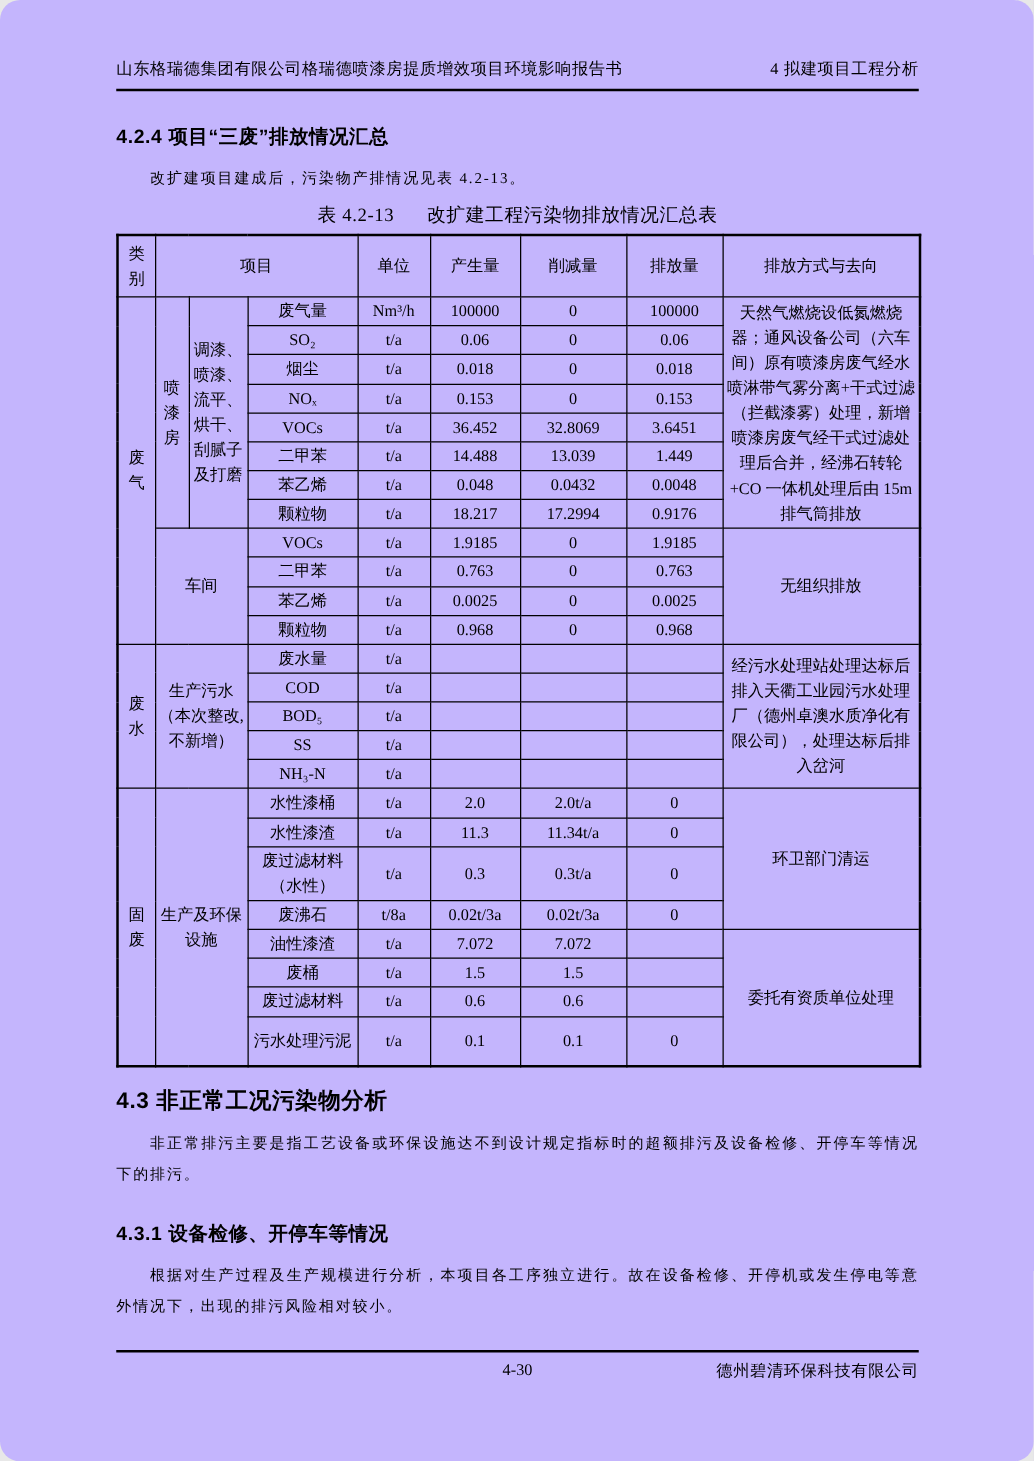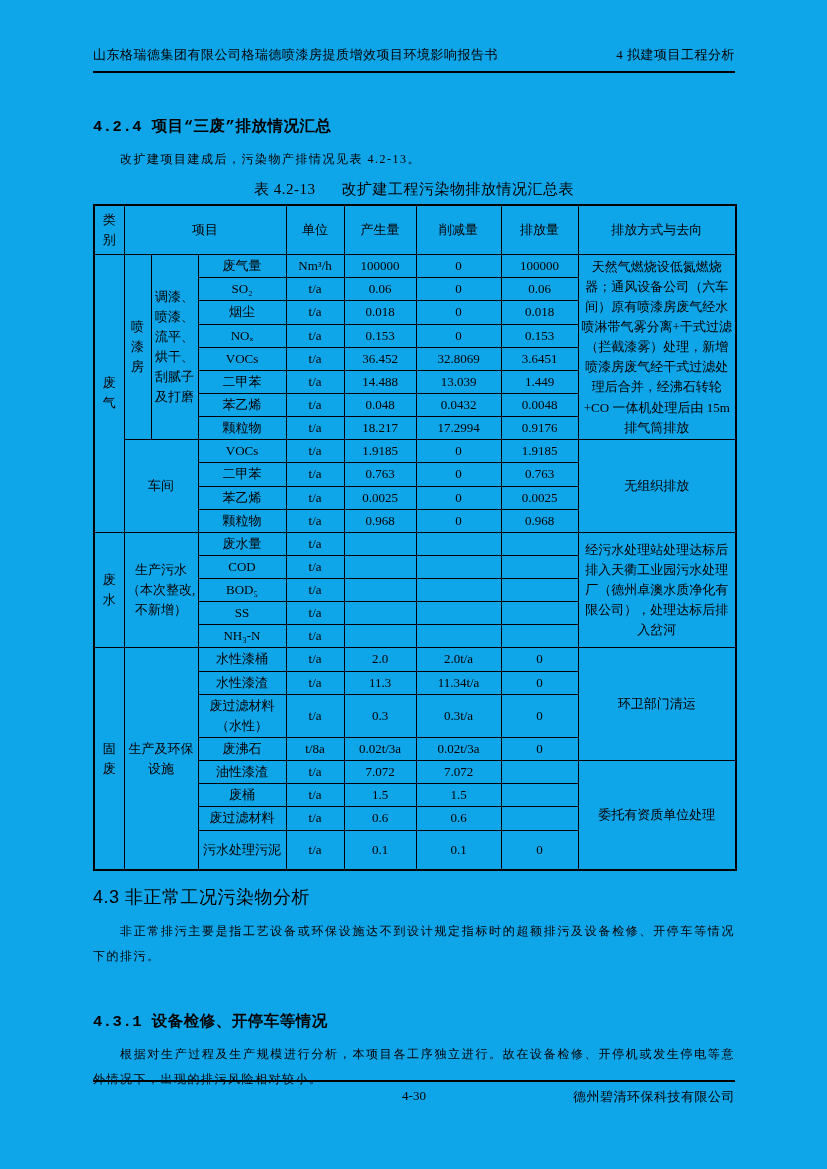--- a/index.html
+++ b/index.html
@@ -1,35 +1,36 @@
 <!DOCTYPE html>
 <html><head>
 <meta charset="utf-8">
 <style>
   html,body{margin:0;padding:0;background:#e8e8e8;}
   .page{
     width:827px;height:1169px;position:relative;margin:0 auto;
-    background:#0ea5e9;color:#000;box-sizing:border-box;
+    background:#c4b5fd;color:#000;box-sizing:border-box;
     padding:46px 92px 0 93px;
     font-family:"Liberation Serif","DejaVu Serif",serif;
+    border-radius:16px;
   }
   
   .pg-header{
     display:flex;justify-content:space-between;align-items:flex-end;
     font-size:13px;letter-spacing:0.5px;
     border-bottom:2px solid #000;padding-bottom:7px;
   }
   
   .h424,.h431{
-    font-family:Liberation Mono, monospace;
-    font-weight:bold;font-size:15.5px;margin:43px 0 0 0;letter-spacing:0.5px;
+    font-family:Liberation Sans, sans-serif;
+    font-weight:bold;font-size:15.5px;margin:26px 0 0 0;letter-spacing:0.5px;
   }
   .h43{
     font-family:"Liberation Sans","DejaVu Sans",sans-serif;
-    font-weight:normal;font-size:18px;margin:14px 0 0 0;letter-spacing:0.5px;
+    font-weight:bold;font-size:18px;margin:14px 0 0 0;letter-spacing:0.5px;
   }
   .para{
     font-size:12px;line-height:2.05;margin:10px 0 0 0;
     text-indent:2.25em;text-align:justify;letter-spacing:1.5px;
   }
   .table-title{
     text-align:center;font-weight:normal;font-size:15px;margin:8px 0 5px 0;letter-spacing:0.5px;
   }
   .tt-text{margin-left:26px;}
   

